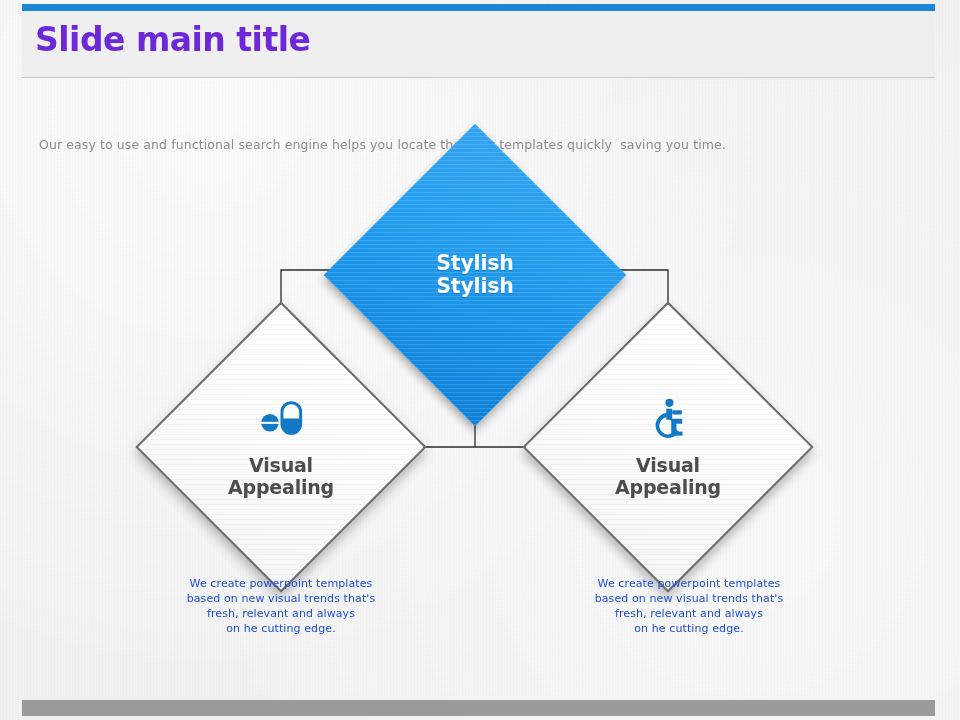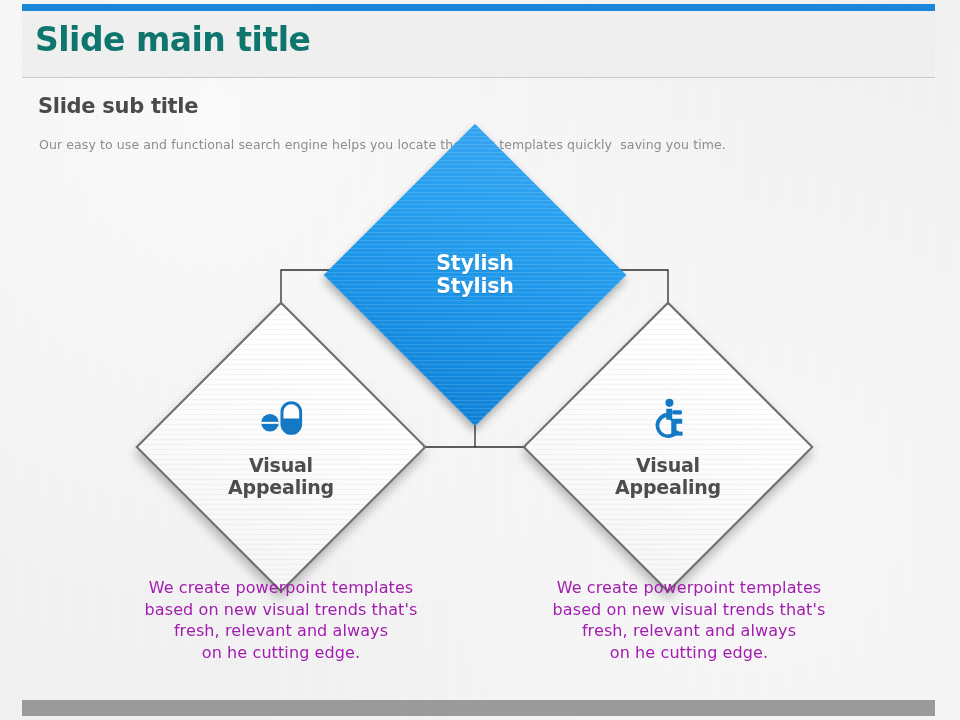--- a/index.html
+++ b/index.html
@@ -26,21 +26,21 @@
     position:absolute;left:22px;top:4px;width:913px;height:7px;
     background:#1a87d8;
   }
   #header-panel{
     position:absolute;left:22px;top:11px;width:913px;height:66px;
     background:#efefef;
     border-bottom:1px solid #c9c9c9;
   }
   #main-title{
     position:absolute;left:35px;top:20px;
-    font-size:33px;font-weight:bold;color:#0f766e;
+    font-size:33px;font-weight:bold;color:#6d28d9;
     letter-spacing:-0.5px;
   }
   #sub-title{
     position:absolute;left:38px;top:94px;
     font-size:21px;font-weight:bold;color:#4a4a4a;
     letter-spacing:-0.3px;
   }
   #sub-desc{
     position:absolute;left:39px;top:137px;
     font-size:12.5px;color:#8d8d8d;letter-spacing:.1px;
@@ -98,21 +98,21 @@
     color:#4d4d4d;font-size:19px;font-weight:bold;line-height:1.18;
     text-align:center;letter-spacing:-0.2px;
   }
 
   
   #connectors{position:absolute;left:0;top:0;width:960px;height:720px;}
 
   
   .caption{
     position:absolute;width:300px;text-align:center;
-    font-size:16px;line-height:1.35;color:#a21caf;letter-spacing:.1px;
+    font-size:11px;line-height:1.35;color:#1d4ed8;letter-spacing:.1px;
     white-space:pre-line;
   }
   #caption-left{left:131px;top:577px;}
   #caption-right{left:539px;top:577px;}
 
   
   #footer-bar{
     position:absolute;left:22px;top:700px;width:913px;height:16px;
     background:#9a9a9a;
   }
@@ -123,21 +123,20 @@
 <div id="paper-texture"></div>
 
 <div class="stage">
 
   <div id="top-accent-bar"></div>
 
   <div id="header-panel"></div>
 
   <div id="main-title">Slide main title</div>
 
-  <div id="sub-title">Slide sub title</div>
 
   <div id="sub-desc">Our easy to use and functional search engine helps you locate the right templates quickly  saving you time.</div>
 
   <svg id="connectors" viewBox="0 0 960 720" width="960" height="720">
     <defs>
       <marker id="arrow-r" viewBox="0 0 10 10" refX="9" refY="5" markerWidth="7" markerHeight="7" orient="auto-start-reverse">
         <path d="M0,1.2 L9,5 L0,8.8 z" fill="#2b2b2b"></path>
       </marker>
       <marker id="arrow-l" viewBox="0 0 10 10" refX="9" refY="5" markerWidth="7" markerHeight="7" orient="auto-start-reverse">
         <path d="M0,1.2 L9,5 L0,8.8 z" fill="#2b2b2b"></path>

